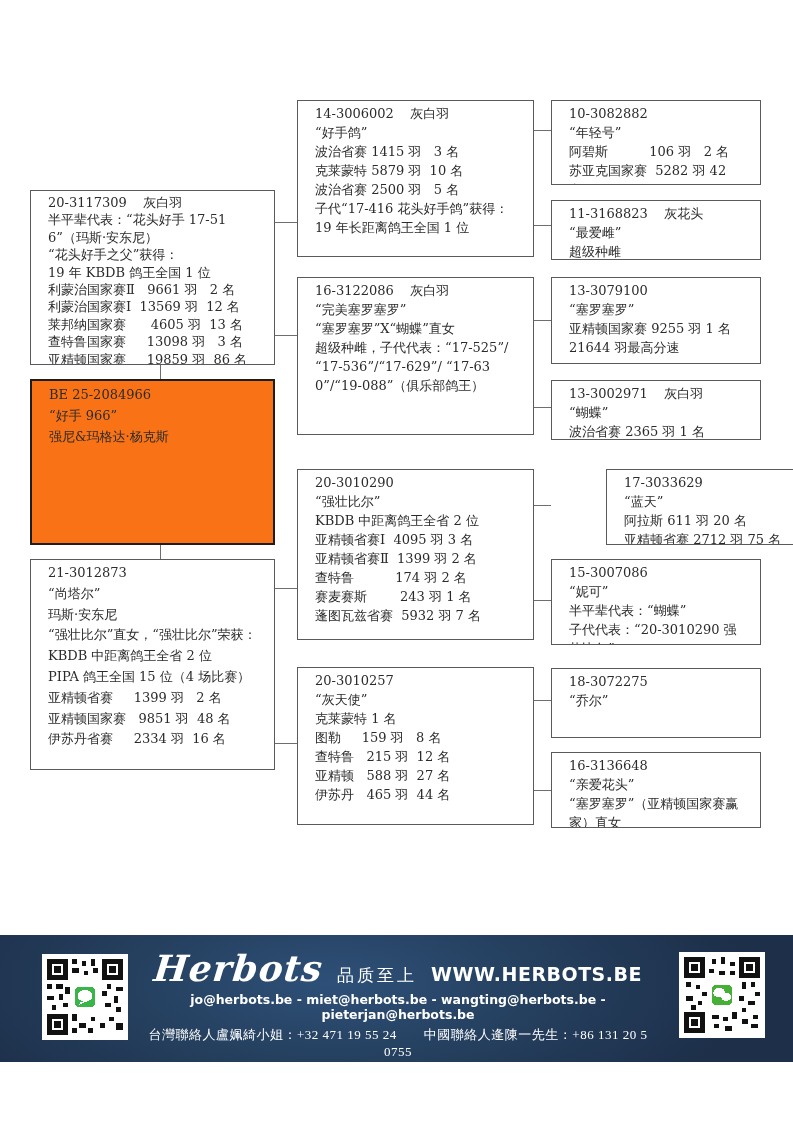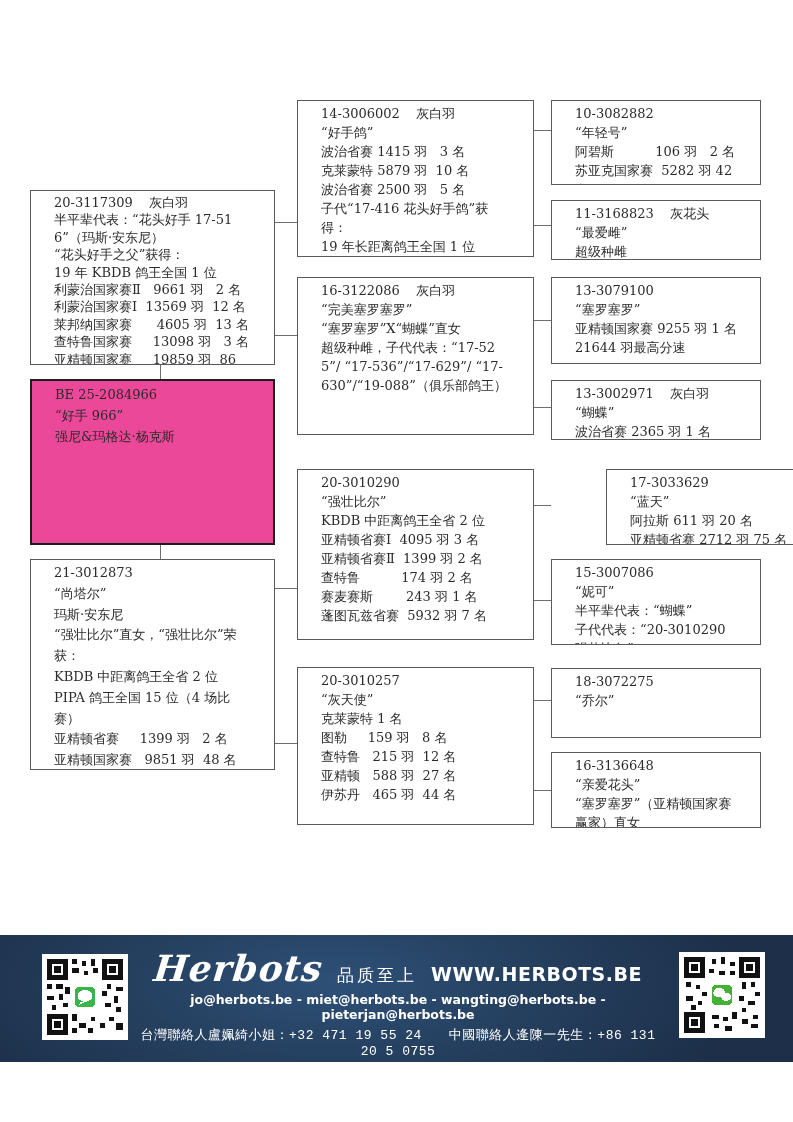--- a/index.html
+++ b/index.html
@@ -2,27 +2,27 @@
 <html><head>
 <meta charset="utf-8">
 <style>
   html,body{margin:0;padding:0;background:#fff;}
   #canvas{
     position:relative;width:793px;height:1122px;background:#fff;overflow:hidden;
     font-family:"DejaVu Serif","Liberation Serif",serif;color:#2b2b2b;
   }
   .pbox{
     position:absolute;border:1px solid #5a5a5a;background:#fff;
-    padding:3px 23px;box-sizing:border-box;font-size:13px;line-height:19px;overflow:hidden;
+    padding:3px 17px;box-sizing:border-box;font-size:13px;line-height:19px;overflow:hidden;
   }
   .pbox .bl{white-space:pre-wrap;word-break:break-all;}
   .pbox.tight{line-height:17.4px;}
   .pbox.loose{line-height:20.8px;}
   .pbox.subject{
-    background:#ec4899;border:2px solid #1d1d1d;line-height:21px;
+    background:#f97316;border:2px solid #1d1d1d;line-height:21px;
   }
   .hline,.vline{position:absolute;background:#6e6e6e;}
   .hline{height:1px;}
   .vline{width:1px;}
   
   #footer{
     position:absolute;left:0;top:935px;width:793px;height:127px;
     background:radial-gradient(ellipse 420px 160px at 42% 38%, #2e5078 0%, #25405f 48%, #1d2f49 100%);
     color:#fff;
   }
@@ -35,21 +35,21 @@
     font-family:"DejaVu Sans","Liberation Sans",sans-serif;
   }
   .logo-row{display:flex;align-items:baseline;justify-content:center;gap:14px;margin-top:4px;}
   .brand{
     font-family:"DejaVu Serif","Liberation Serif",serif;font-style:italic;font-weight:700;
     font-size:36px;letter-spacing:1px;transform:skewX(-6deg);display:inline-block;
   }
   .slogan{font-family:"DejaVu Serif","Liberation Serif",serif;font-size:17px;letter-spacing:3px;}
   .website{font-weight:700;font-size:19px;letter-spacing:.5px;}
   .emails{font-weight:700;font-size:12.5px;margin-top:3px;}
-  .contacts{font-family:Liberation Mono, monospace;font-size:13px;margin-top:4px;letter-spacing:.5px;}
+  .contacts{font-family:Liberation Serif, serif;font-size:13px;margin-top:4px;letter-spacing:.5px;}
   .tagline{font-family:"DejaVu Serif","Liberation Serif",serif;font-style:italic;font-size:18px;margin-top:4px;letter-spacing:1px;}
 </style>
 </head>
 <body>
 
 <div id="canvas">
 
   <div class="pbox tight" style="left:30px;top:190px;width:245px;height:175px;">
     <div>
         <div class="bl">20-3117309    灰白羽</div>

